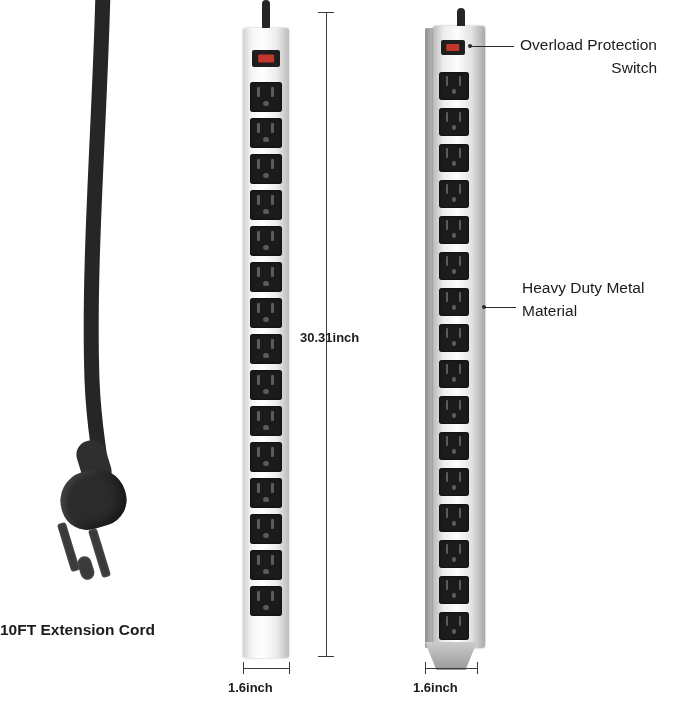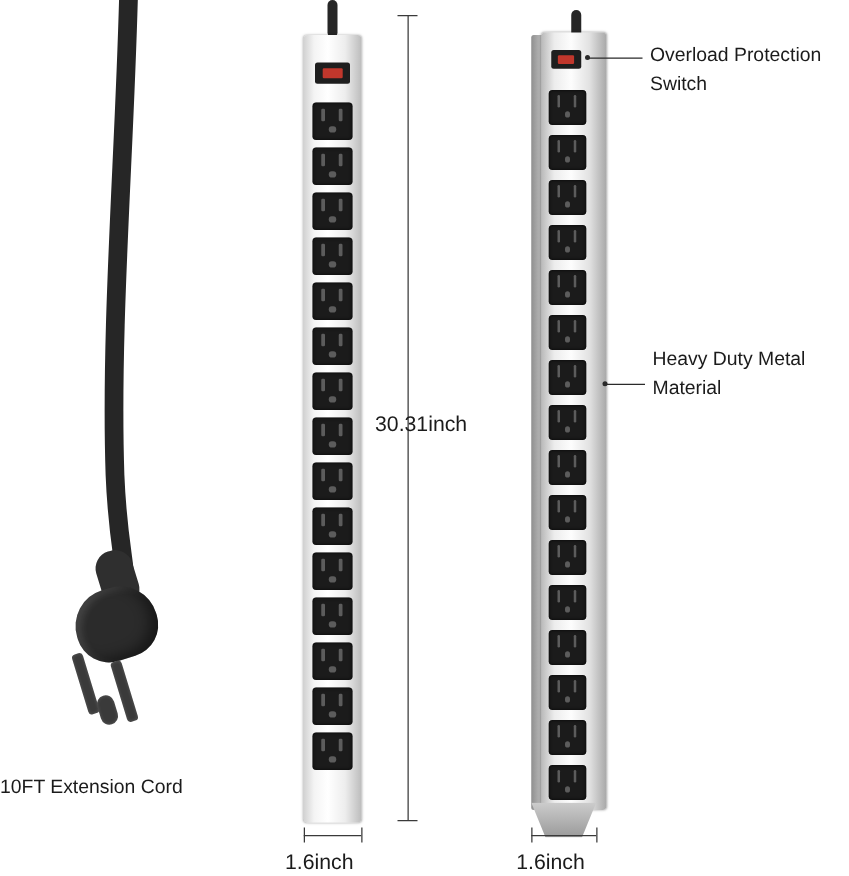--- a/index.html
+++ b/index.html
@@ -225,23 +225,24 @@
     background: #3a3a3a;
   }
   .tick-v {
     position: absolute;
     width: 1px;
     height: 12px;
     background: #3a3a3a;
   }
   .dim-text {
     position: absolute;
-    font-size: 17px;
+    font-size: 13px;
     color: #1b1b1b;
     white-space: nowrap;
+    font-weight: bold;
   }
 
   
   .leader {
     position: absolute;
     height: 1px;
     background: #2a2a2a;
   }
   .leader-dot {
     position: absolute;
@@ -260,21 +261,21 @@
     <svg width="260" height="640" viewBox="0 0 260 640">
       <path d="M 103 -10 C 100 120, 88 260, 92 380 C 94 430, 100 450, 100 465" stroke="#262626" stroke-width="15" fill="none" stroke-linecap="round"></path>
     </svg>
     <div class="plug-neck"></div>
     <div class="plug-body"></div>
     <div class="prong flat-a"></div>
     <div class="prong flat-b"></div>
     <div class="prong round"></div>
   </div>
 
-  <div class="label" style="left:0px; top:618px;">10FT Extension Cord</div>
+  <div class="label" style="left:0px; top:618px;font-weight:bold;">10FT Extension Cord</div>
 
   <div class="strip-cord-mid"></div>
   <div class="strip strip-mid"></div>
 
   <div class="sw sw-mid">
     <div class="rocker"></div>
   </div>
 
   <div class="outlet outlet-mid" style="top:82px;">
       <div class="slot l"></div>
@@ -454,21 +455,21 @@
       </div>
   </div>
 
   <div class="dim-line-h" style="left:425px; top:668px; width:52px;"></div>
   <div class="tick-v" style="left:425px; top:662px;"></div>
   <div class="tick-v" style="left:477px; top:662px;"></div>
   <div class="dim-text" style="left:413px; top:680px;">1.6inch</div>
 
   <div class="leader" style="left:470px; top:46px; width:44px;"></div>
   <div class="leader-dot" style="left:468px; top:44px;"></div>
-  <div class="label" style="left:520px; top:33px;">Overload Protection
+  <div class="label" style="left:520px; top:33px;text-align:right;">Overload Protection
 Switch</div>
 
   <div class="leader" style="left:484px; top:307px; width:32px;"></div>
   <div class="leader-dot" style="left:482px; top:305px;"></div>
   <div class="label" style="left:522px; top:276px;">Heavy Duty Metal
 Material</div>
 
 </div>
 
 </body></html>

